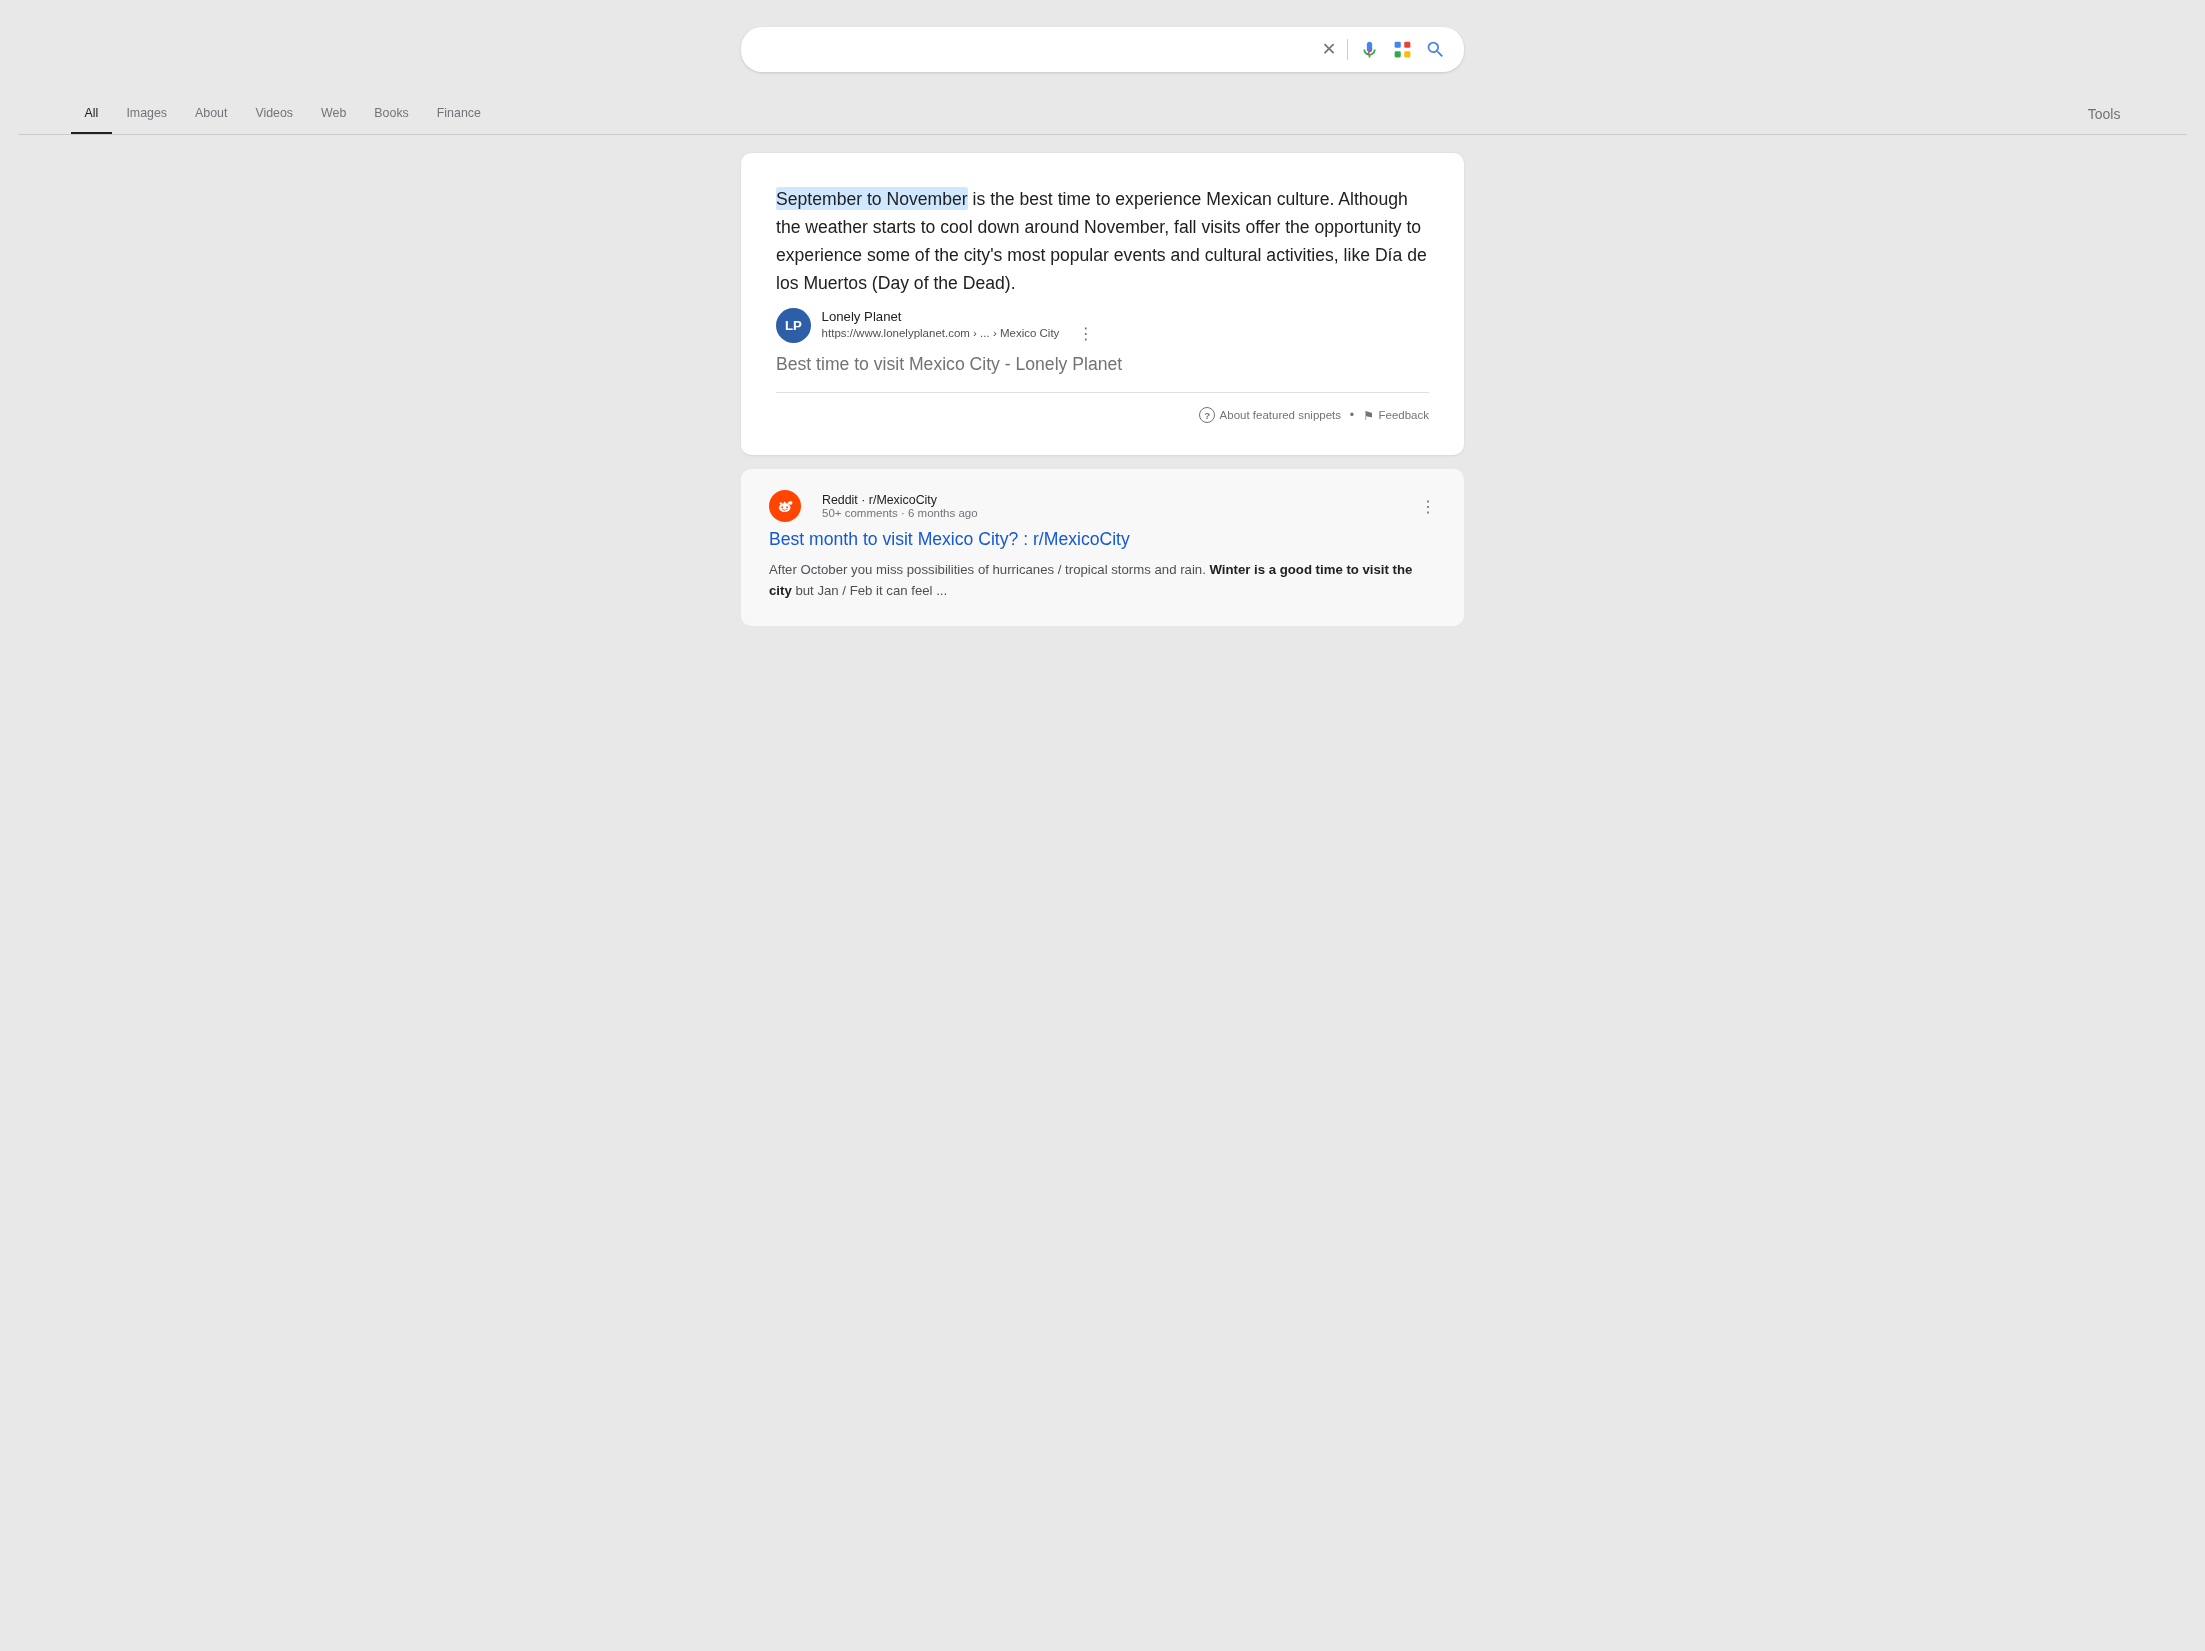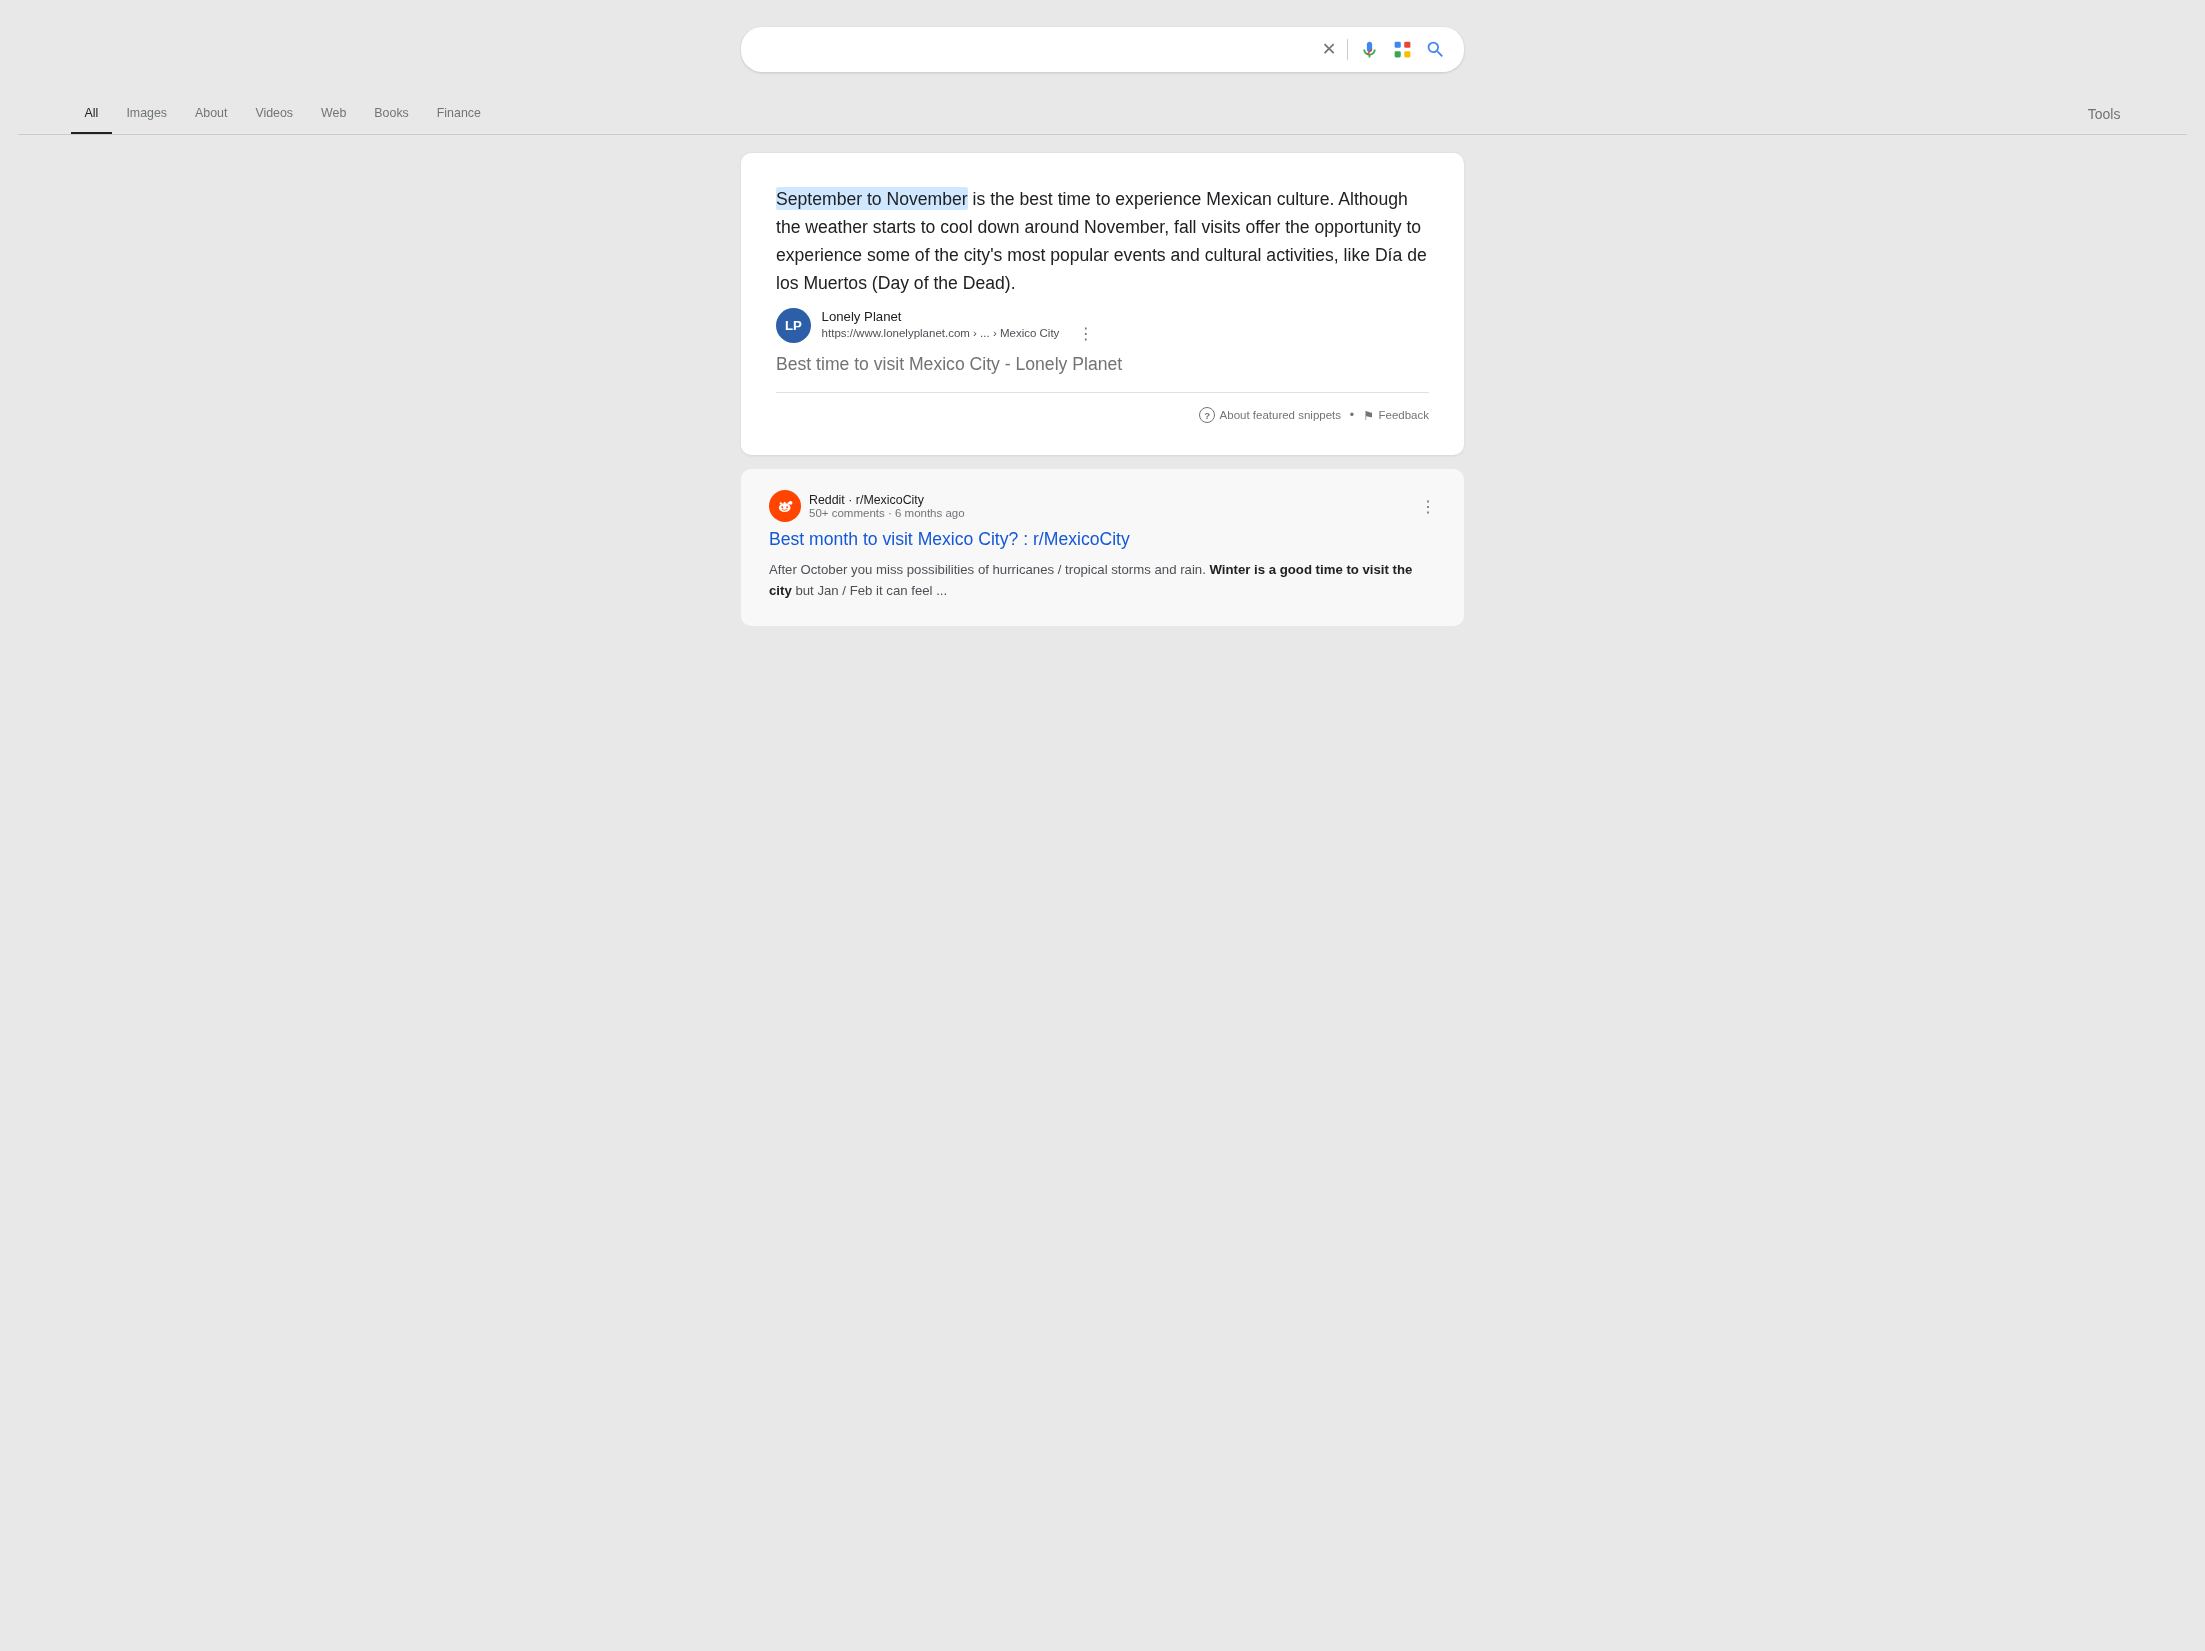--- a/index.html
+++ b/index.html
@@ -204,21 +204,21 @@
     
     .result-card {
       background: #f8f8f8;
       border-radius: 10.6px;
       padding: 21px 28px 25px;
       margin-bottom: 14px;
     }
     .result-source-row {
       display: flex;
       align-items: center;
-      gap: 8px;
+      gap: 21px;
       margin-bottom: 7px;
     }
     .reddit-logo {
       width: 32px;
       height: 32px;
       border-radius: 50%;
       background: #ff4500;
       display: flex;
       align-items: center;
       justify-content: center;

